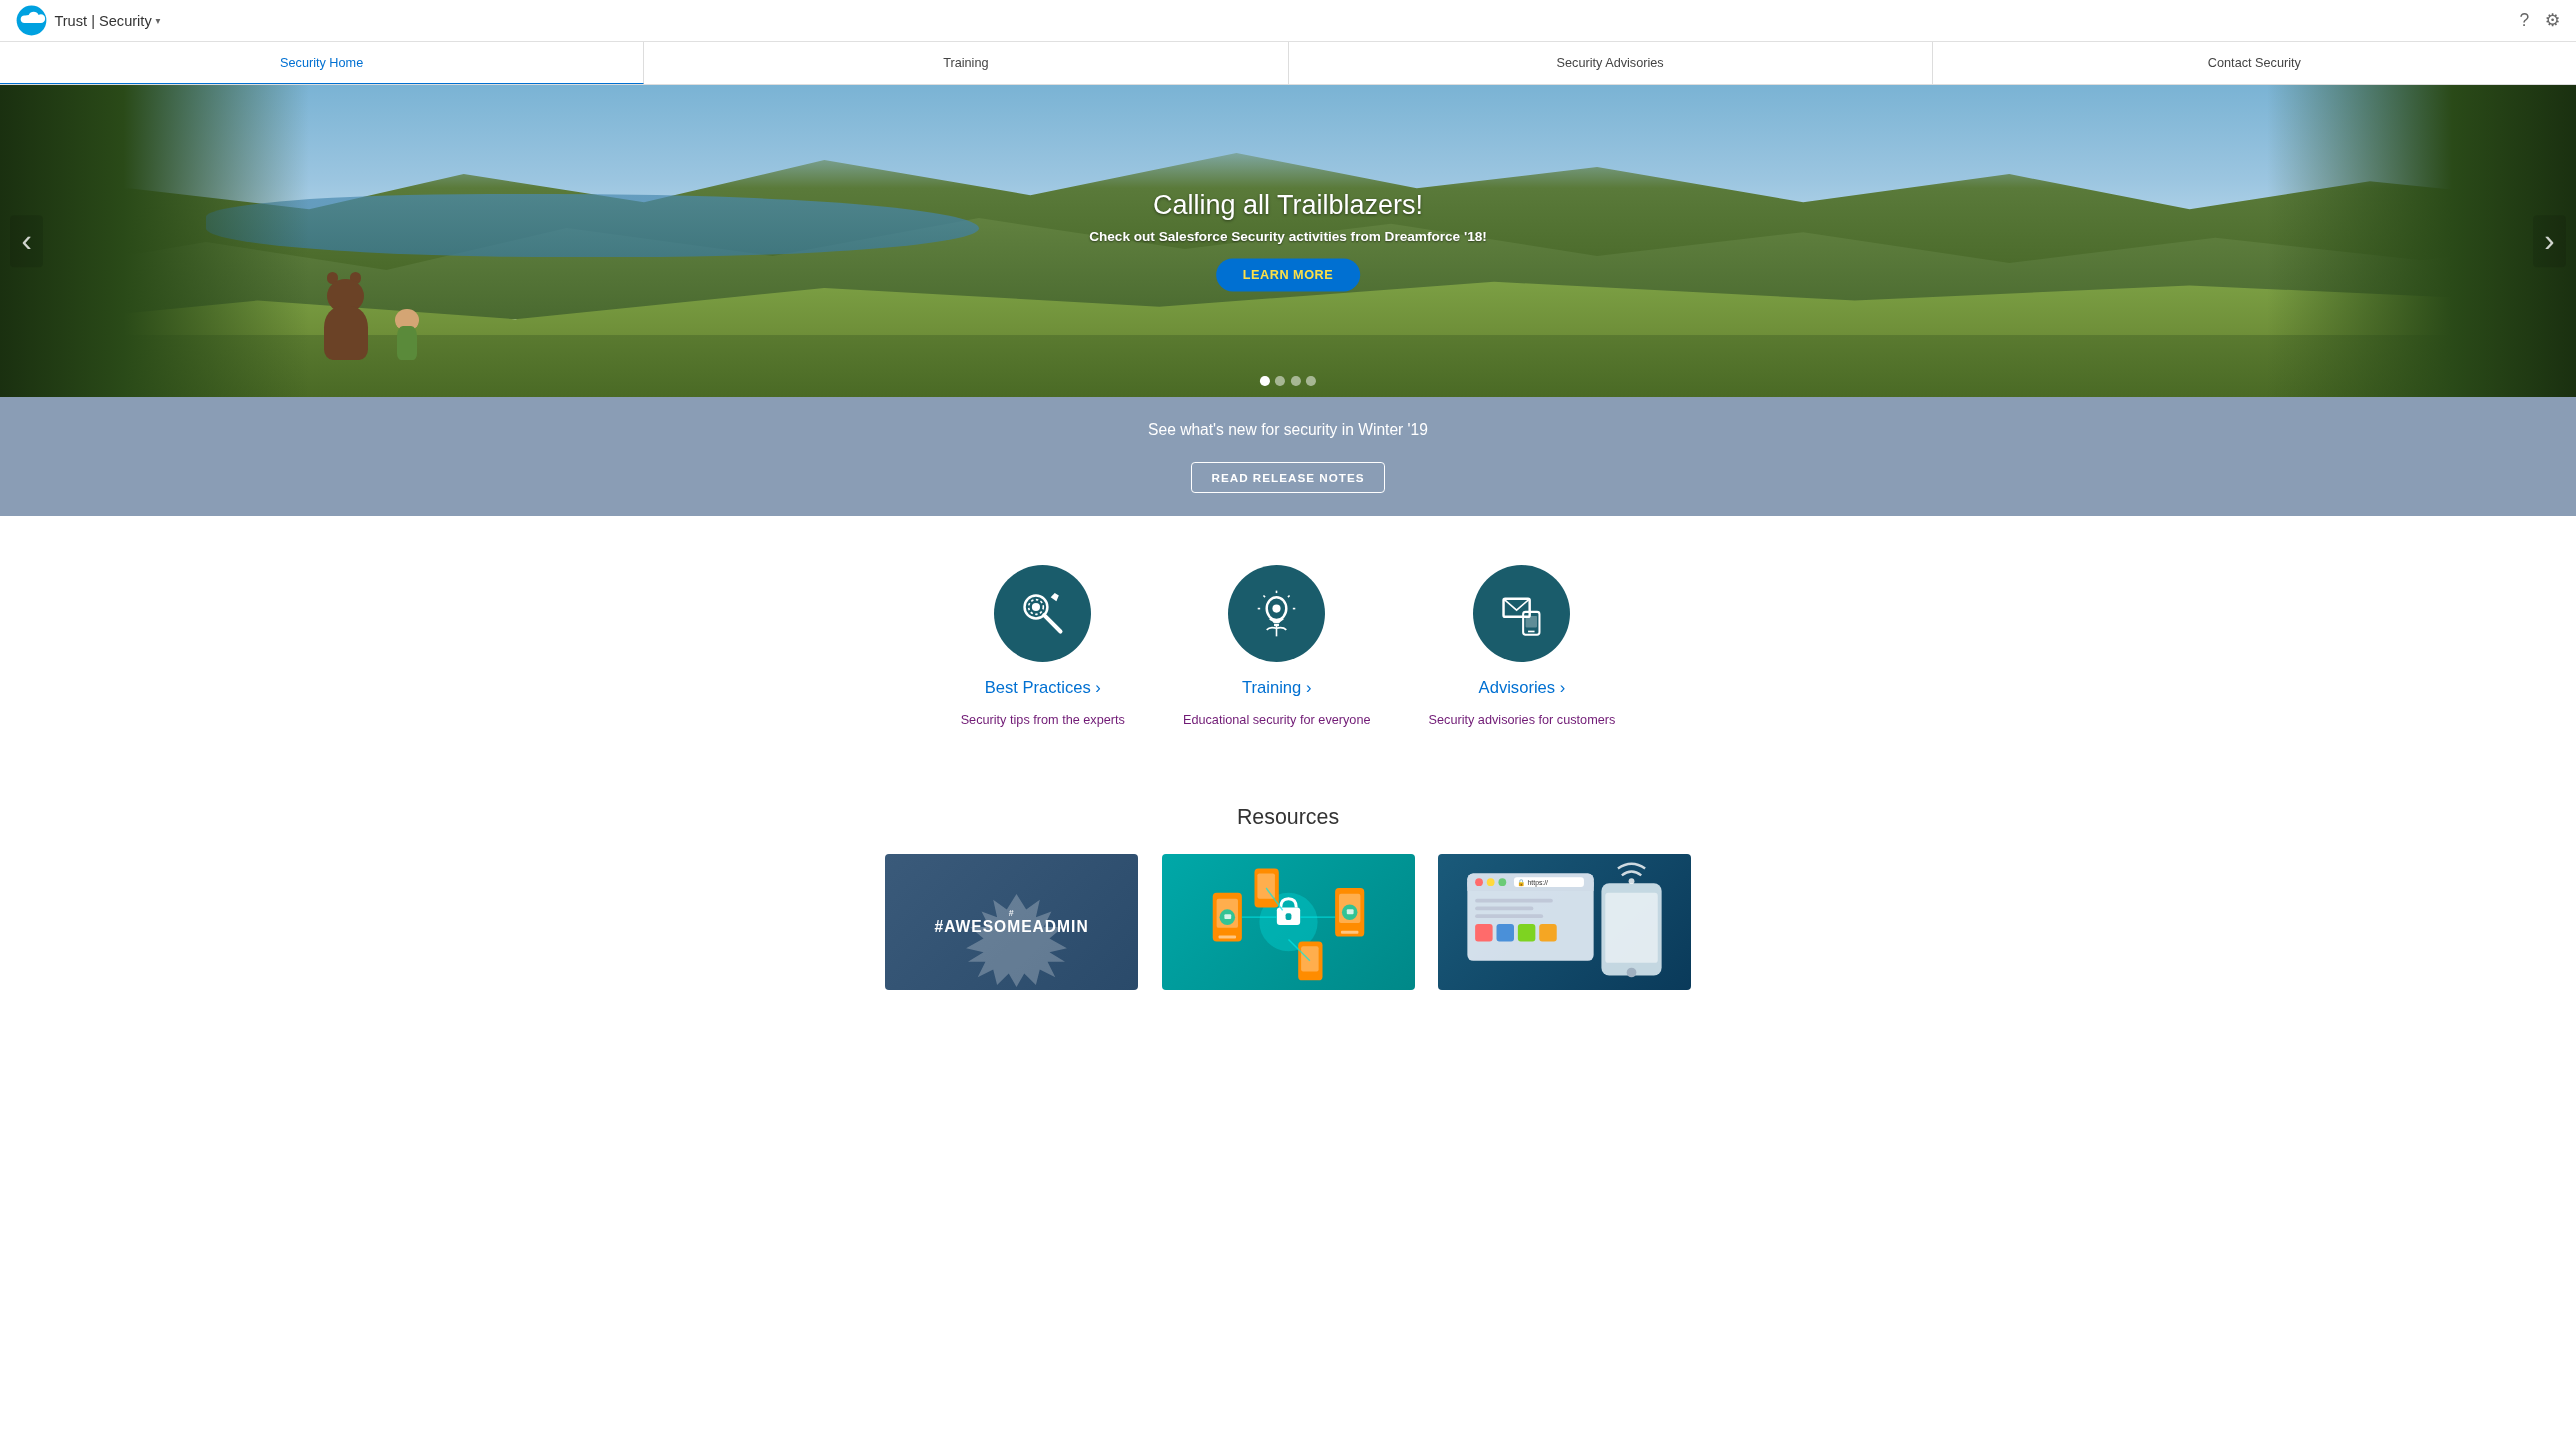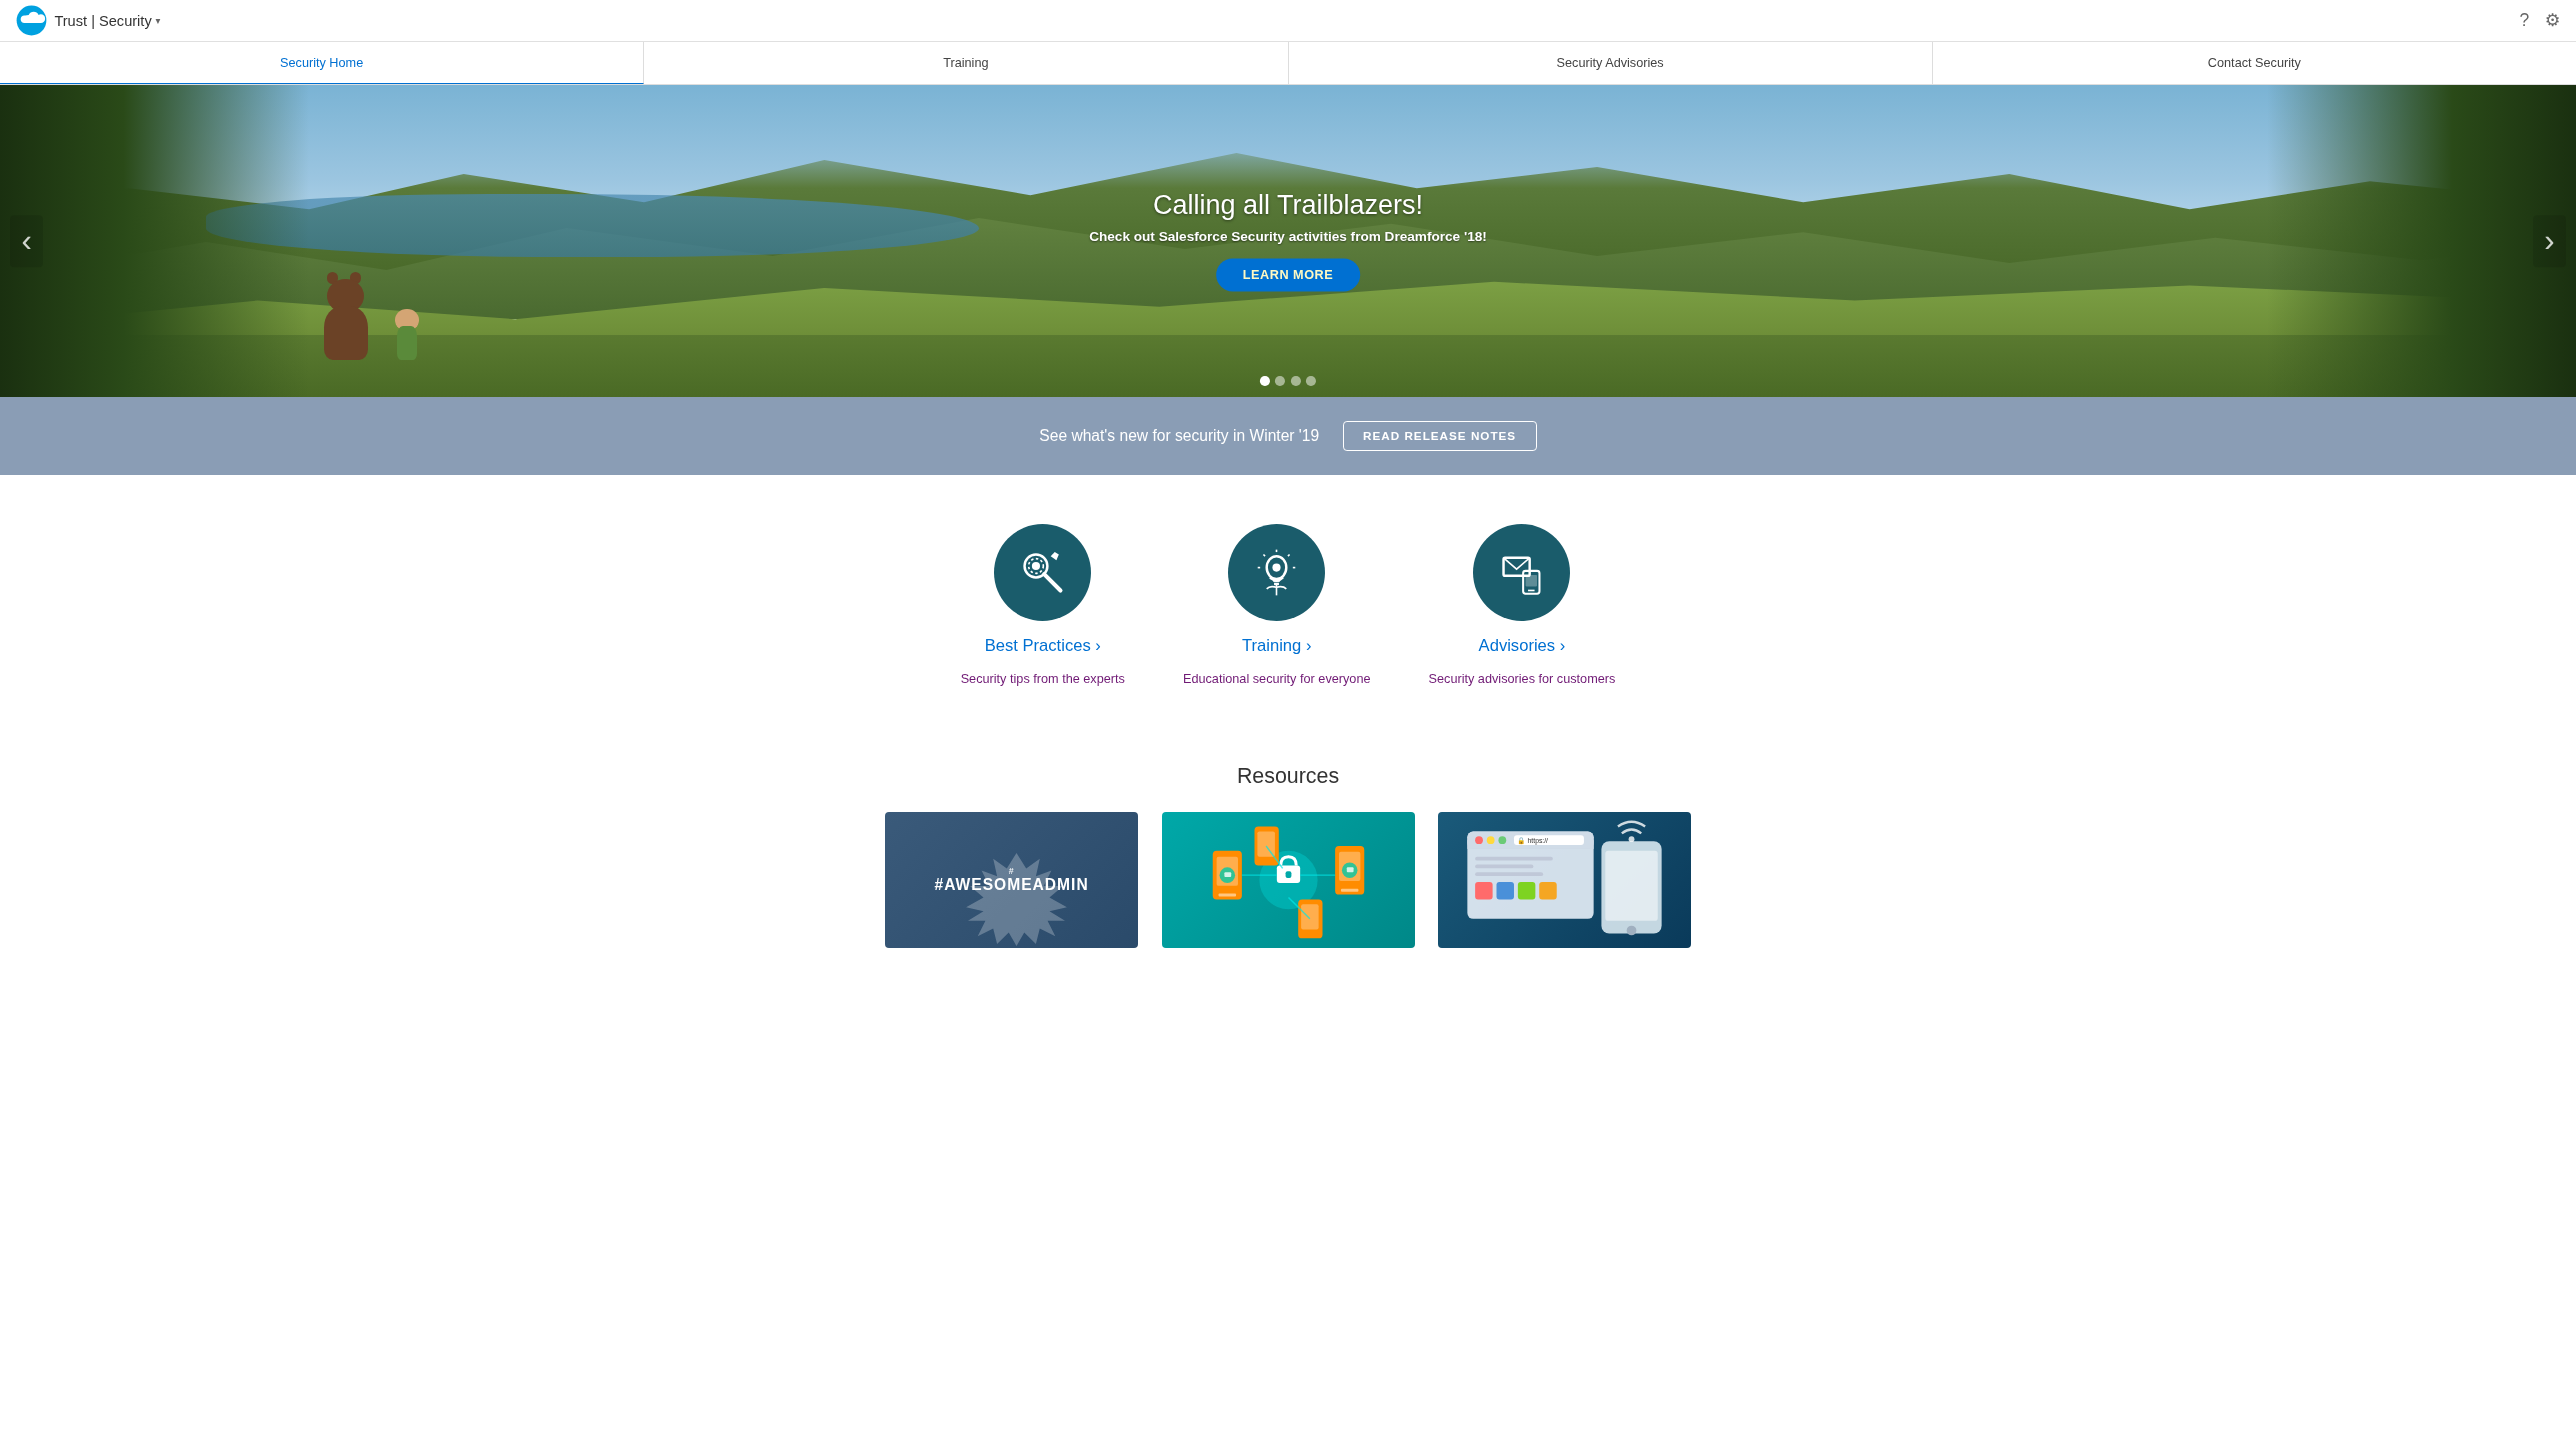--- a/index.html
+++ b/index.html
@@ -233,21 +233,21 @@
       margin-bottom: 7.8px;
     }
     .hero-subtitle {
       font-size: 13.6px;
       font-weight: 700;
       text-shadow: 0 1px 1.9px rgba(0,0,0,0.5);
       margin-bottom: 14px;
     }
     .hero-btn {
       background: #0070d2;
-      color: #fef9c3;
+      color: #fde047;
       border: none;
       border-radius: 19.5px;
       padding: 9.7px 27px;
       font-size: 12.7px;
       font-weight: 600;
       letter-spacing: 0.5px;
       cursor: pointer;
     }
     
     .hero-arrow {
@@ -283,20 +283,21 @@
     .dot.active { background: #fff; }
 
     
     .release-banner {
       background: #8a9db5;
       display: flex;
       align-items: center;
       justify-content: center;
       gap: 23.4px;
       padding: 23.4px 0;
+      flex-direction: column;
     }
     .release-text {
       color: #fff;
       font-size: 15.6px;
       font-weight: 300;
     }
     .release-btn {
       background: transparent;
       color: #fff;
       border: 1px solid #fff;

